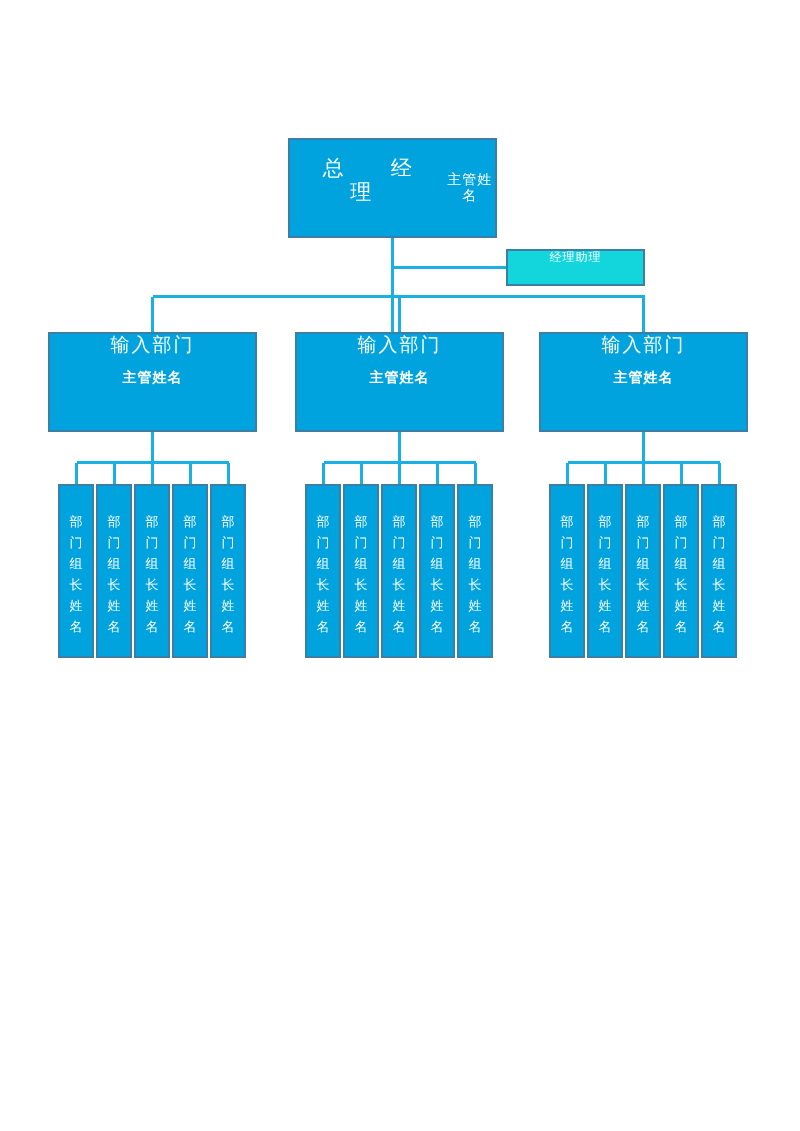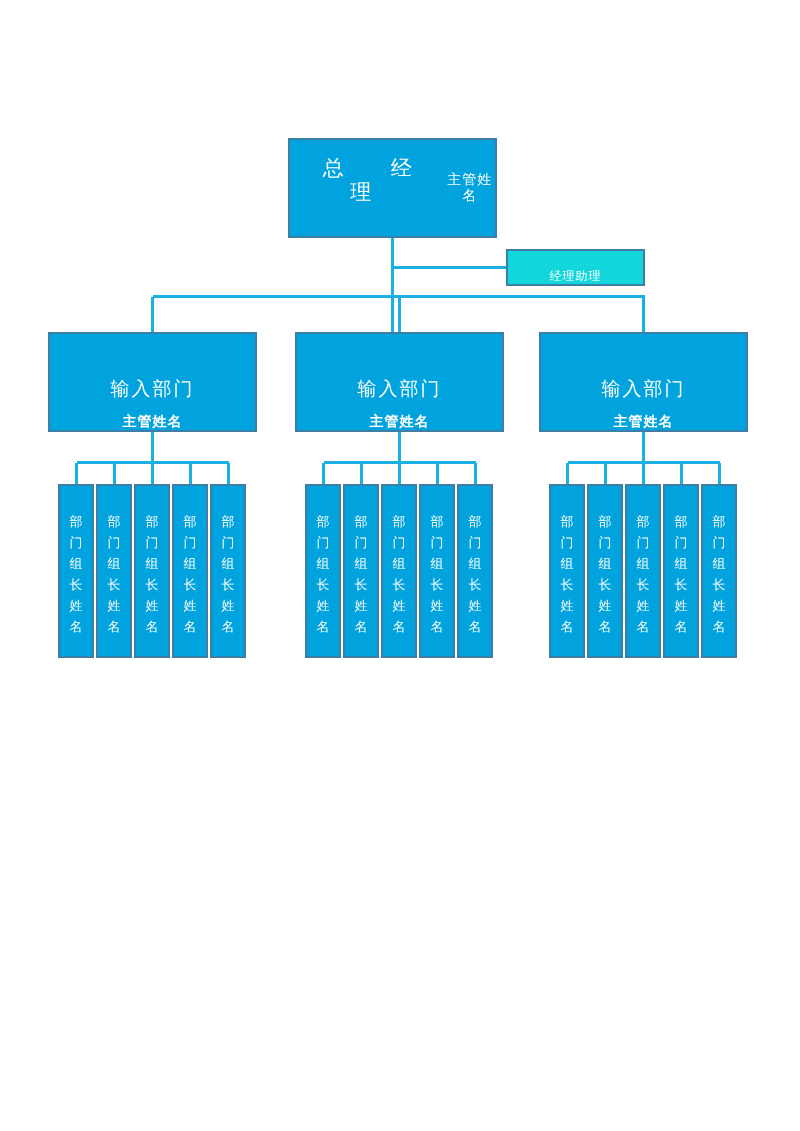--- a/index.html
+++ b/index.html
@@ -32,21 +32,21 @@
   
   .node {
     position: absolute;
     box-sizing: border-box;
     background: #00a3dd;
     border: 2px solid #3d7ea6;
     color: #ffffff;
     display: flex;
     flex-direction: column;
     align-items: center;
-    justify-content: flex-end;
+    justify-content: flex-start;
     text-align: center;
     line-height: 1.15;
   }
   
   .node-gm {
     left: 288px;
     top: 138px;
     width: 209px;
     height: 100px;
     flex-direction: row;

